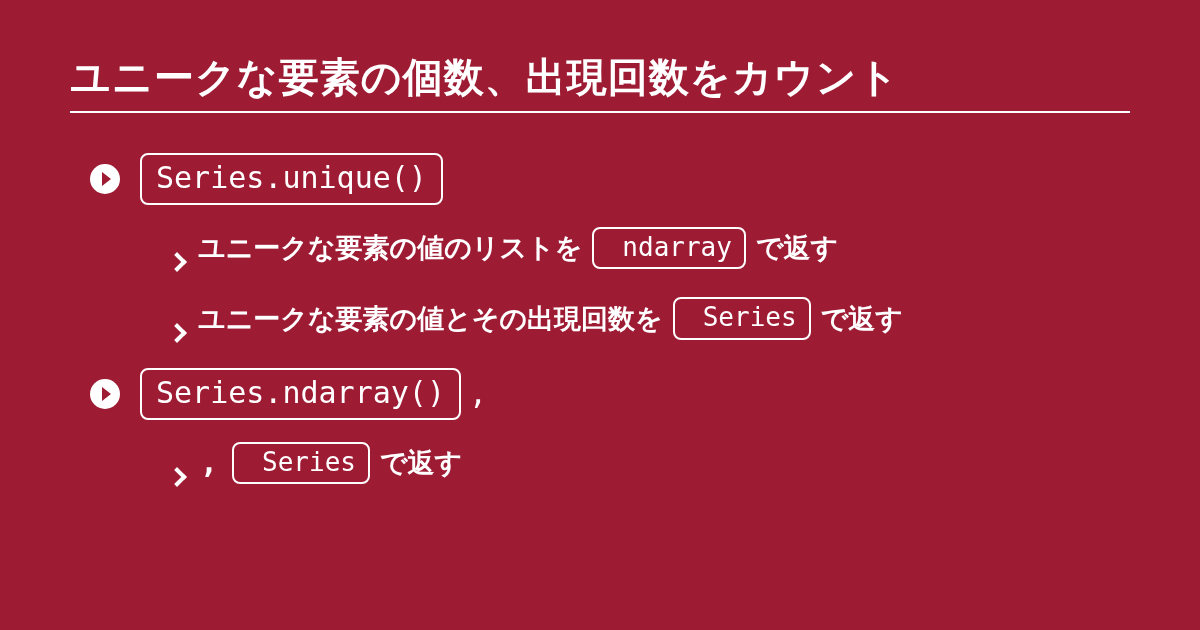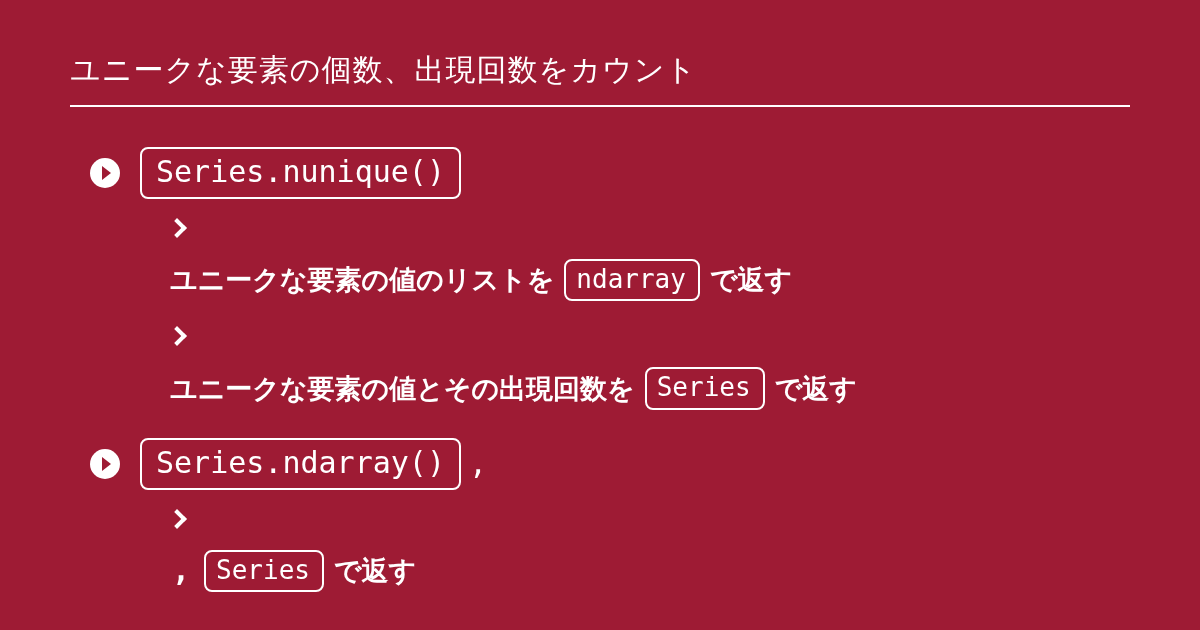--- a/index.html
+++ b/index.html
@@ -9,24 +9,24 @@
   }
   body {
     width: 1200px;
     height: 630px;
     background: #9e1b34;
     color: #ffffff;
     font-family: "Hiragino Sans", "Hiragino Kaku Gothic ProN", Meiryo, sans-serif;
     padding: 50px 70px 40px 70px;
   }
   .title {
-    font-size: 30px;
-    font-weight: 400;
+    font-size: 40px;
+    font-weight: 700;
     letter-spacing: 1px;
-    padding-bottom: 14px;
+    padding-bottom: 6px;
     border-bottom: 2px solid #ffffff;
     margin-bottom: 40px;
   }
   .list {
     list-style: none;
     padding-left: 20px;
   }
   .item {
     margin-bottom: 28px;
   }
@@ -72,41 +72,40 @@
     flex-wrap: wrap;
     gap: 6px;
   }
   .comma {
     font-size: 30px;
     font-family: "Menlo", "Consolas", monospace;
     padding: 0 4px 0 2px;
   }
   .sub {
     display: flex;
-    align-items: flex-start;
-    gap: 24px;
+    align-items: flex-end;
+    gap: 14px;
     padding-left: 80px;
     flex-wrap: wrap;
     font-size: 27px;
     font-weight: 700;
-    flex-direction: column;
   }
   .sub-chevron {
     display: inline-block;
     width: 14px;
     height: 14px;
     border-top: 4px solid #ffffff;
     border-right: 4px solid #ffffff;
     transform: rotate(45deg);
     flex: 0 0 14px;
   }
   .sub .code-pill {
     font-size: 26px;
     font-weight: 400;
-    padding: 0px 12px 2px 10px;
+    padding: 0px 12px 2px 28px;
   }
   .sub-segments {
     display: flex;
     align-items: center;
     flex-wrap: wrap;
     gap: 10px;
   }
   .sub-text {
     white-space: nowrap;
   }
@@ -115,21 +114,21 @@
 <body>
 
 <h1 class="title">ユニークな要素の個数、出現回数をカウント</h1>
 
 <ul class="list">
 
   <li class="item">
     <div class="item-head">
       <span class="bullet-icon"></span>
       <span class="codes-row">
-        <span class="code-pill">Series.nunique()</span>
+        <span class="code-pill">Series.unique()</span>
       </span>
     </div>
     <div class="sub">
       <span class="sub-chevron"></span>
       <span class="sub-segments">
         <span class="sub-text">ユニークな要素の値のリストを</span>
         <span class="code-pill">ndarray</span>
         <span class="sub-text">で返す</span>
       </span>
     </div>

